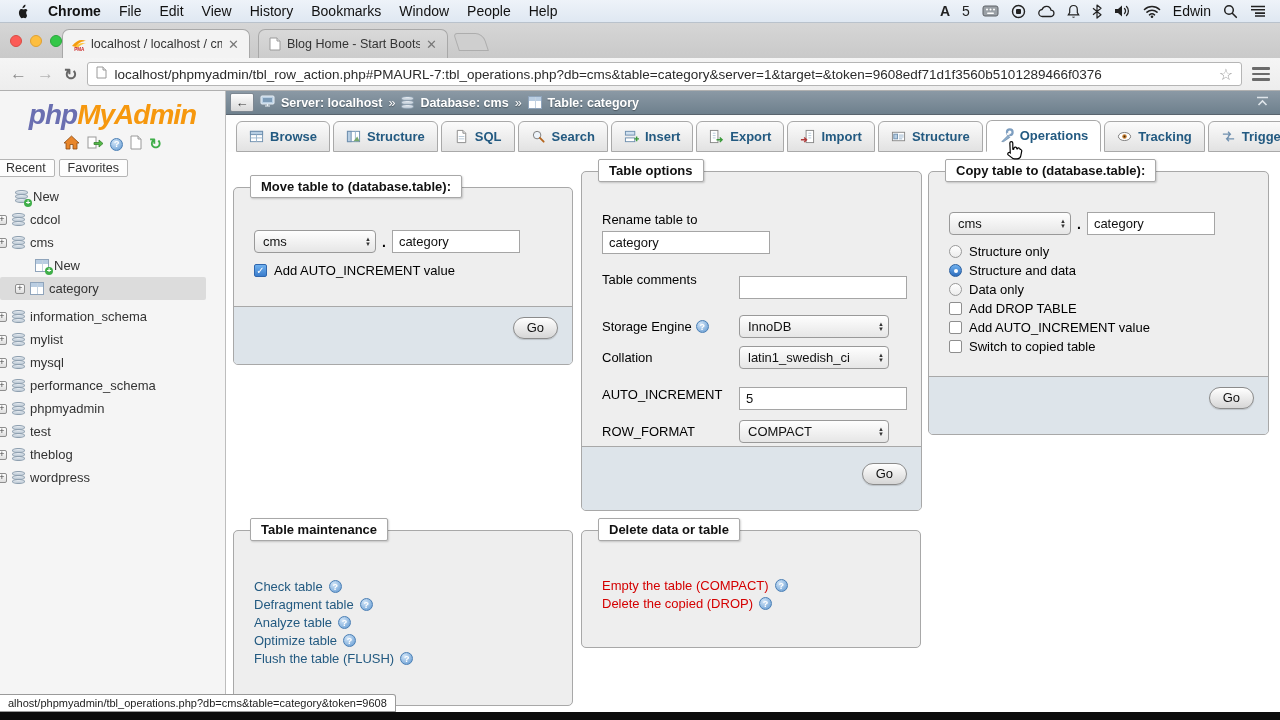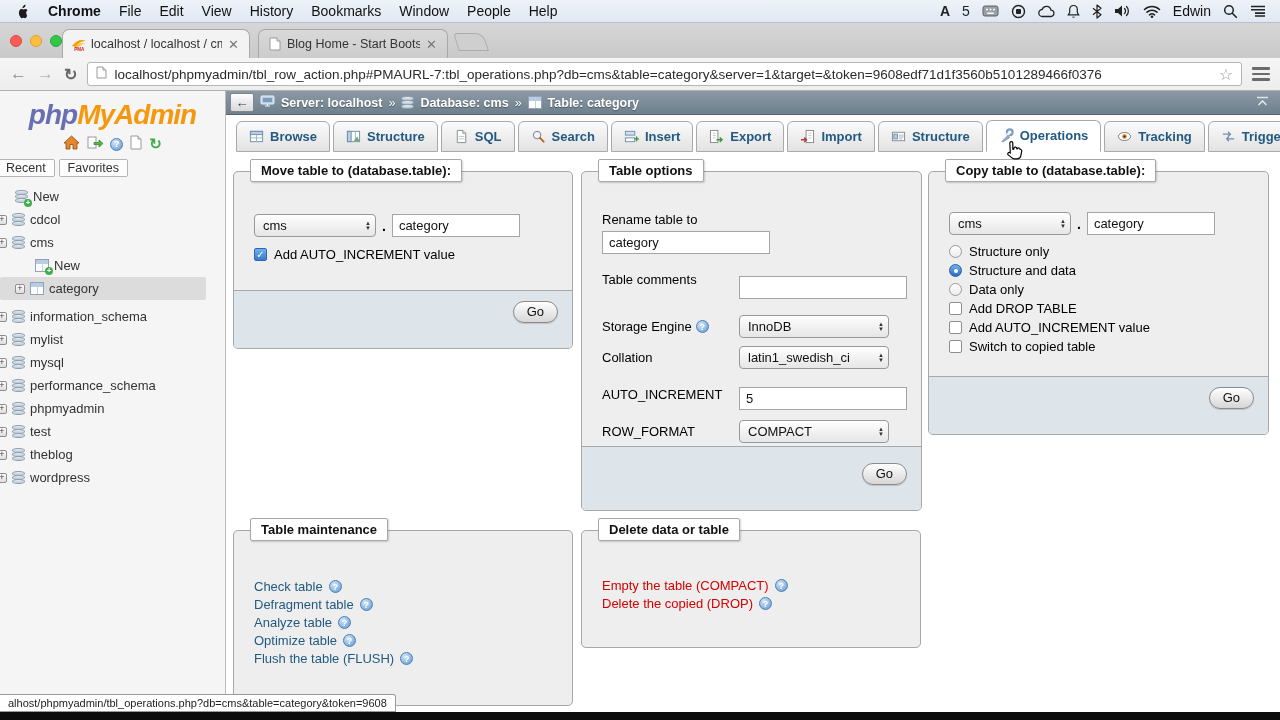--- a/index.html
+++ b/index.html
@@ -496,21 +496,21 @@
             <svg width="15" height="15" viewBox="0 0 16 16">
               <path d="M2 5.5h8m-2.5-2.5L10 5.5 7.5 8" fill="none" stroke="#6e8fae" stroke-width="1.4"></path>
               <path d="M14 10.5H6m2.5-2.5L6 10.5 8.5 13" fill="none" stroke="#6e8fae" stroke-width="1.4"></path>
             </svg>
             <span>Triggers</span>
           </div>
       </div>
 
       <div id="pcontent">
 
-        <fieldset class="pma" style="left:7px; top:19px; width:340px; height:178px;">
+        <fieldset class="pma" style="left:7px; top:35px; width:340px; height:178px;">
           <span class="legendbox">Move table to (database.table):</span>
           <div class="fbody" style="padding:42px 14px 0 20px;">
             <div style="display:flex; align-items:center; gap:6px;">
               <span class="mselect" style="width:122px;">
                   <span>cms</span>
                   <span class="sel-arrows">
                     <span>▲</span>
                     <span>▼</span>
                   </span>
                 </span>

